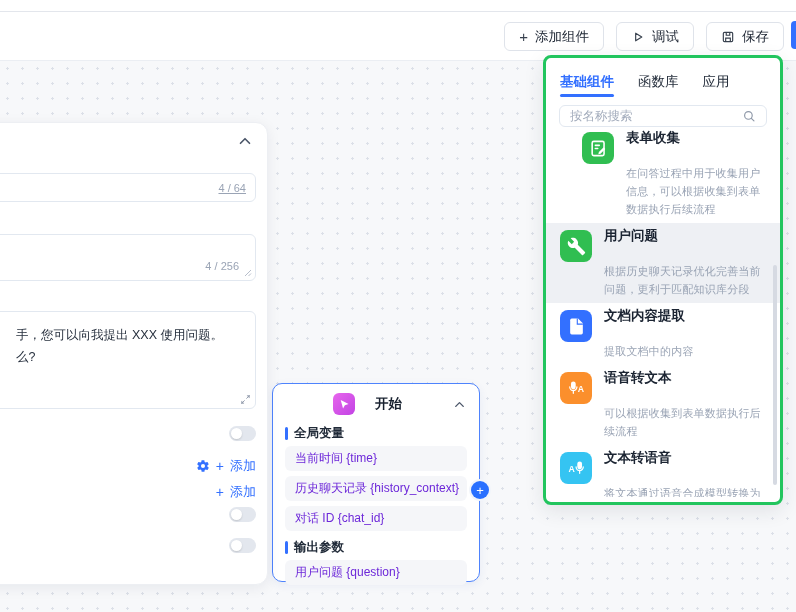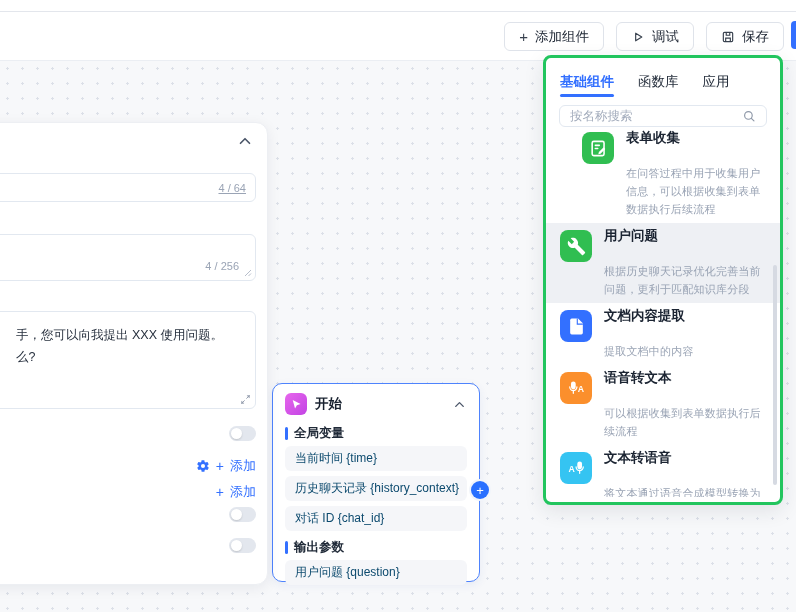--- a/index.html
+++ b/index.html
@@ -37,30 +37,30 @@
   .switch::after { content:''; position:absolute; left:2px; top:2px; width:11px; height:11px; border-radius:50%; background:#fff; box-shadow:0 1px 2px rgba(0,0,0,.15); }
   .sw-1 { top:303px; } .sw-2 { top:384px; } .sw-3 { top:415px; }
   .add-row { position:absolute; right:11px; display:flex; align-items:center; gap:6px; font-size:13px; color:#3370FF; cursor:pointer; }
   .add-row .plus { font-size:14px; }
   .ar-1 { top:334px; } .ar-2 { top:360px; }
   .gear-ic { width:14px; height:14px; }
 
   
   .start-node { position:absolute; left:272px; top:383px; width:208px; height:199px; background:#fff;
                 border:1.5px solid #4E83FD; border-radius:10px; box-shadow:0 3px 10px rgba(40,80,180,.08); z-index:2; }
-  .sn-head { display:flex; align-items:center; gap:8px; padding:9px 12px 7px; }
+  .sn-head { display:flex; align-items:center; gap:20px; padding:9px 12px 7px;margin-left:48px; }
   .sn-icon { width:22px; height:22px; border-radius:6px; background:linear-gradient(135deg,#E766EC,#C243E4); display:flex; align-items:center; justify-content:center; }
   .sn-icon svg { width:13px; height:13px; }
   .sn-title { font-size:13.5px; font-weight:bold; color:#17202E; flex:1; }
   .sn-collapse { width:15px; height:15px; color:#4A5568; cursor:pointer; }
   .sn-section { display:flex; align-items:center; gap:6px; padding:3px 12px 4px; }
   .sn-bar { width:3px; height:13px; border-radius:2px; background:#3370FF; }
   .sn-label { font-size:12.5px; font-weight:bold; color:#202A38; }
   .sn-row { margin:0 12px 5px; height:25px; line-height:25px; background:#F5F6F9; border-radius:6px; padding:0 10px;
-            font-size:12px; color:#0c4a6e; white-space:nowrap; overflow:hidden; }
+            font-size:12px; color:#6d28d9; white-space:nowrap; overflow:hidden; }
   .sn-plus { position:absolute; right:-10px; top:97px; width:18px; height:18px; border-radius:50%; background:#2970FF; color:#fff;
              display:flex; align-items:center; justify-content:center; font-size:13px; line-height:1; box-shadow:0 0 0 2px #F2F5FA; cursor:pointer; }
 
   
   .popover { position:absolute; left:543px; top:55px; width:240px; height:450px; background:#fff; border:3px solid #22c55e;
              border-radius:8px; box-shadow:0 6px 20px rgba(25,35,60,.10); z-index:10; }
   .tabs { display:flex; align-items:flex-end; gap:24px; padding:0 14px; height:43px; }
   .tab { position:relative; font-size:13.5px; color:#232C3A; padding-bottom:10px; cursor:pointer; }
   .tab.active { color:#3370FF; font-weight:bold; }
   .tab.active::after { content:''; position:absolute; left:0; right:0; bottom:4px; height:3px; border-radius:2px; background:#3370FF; }

